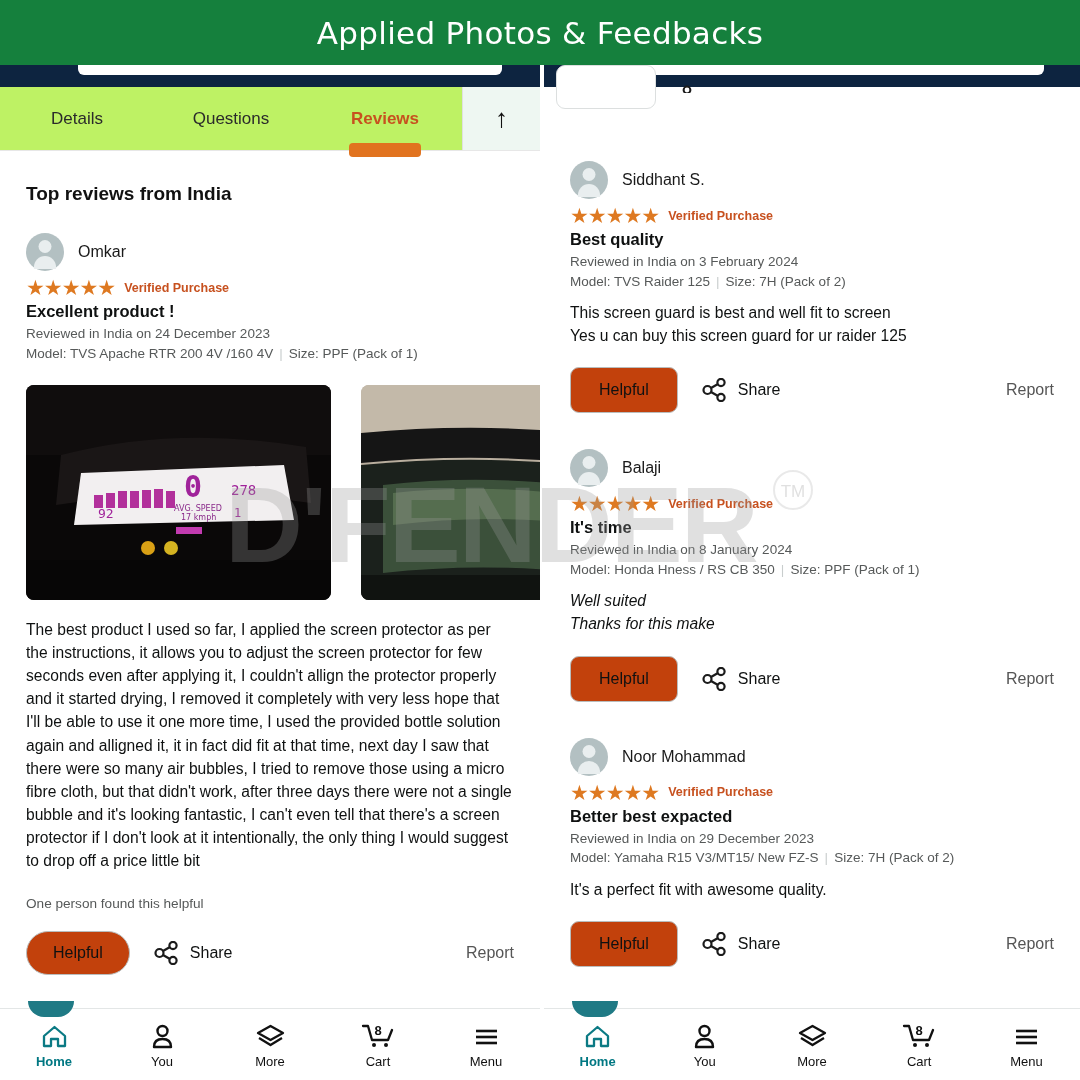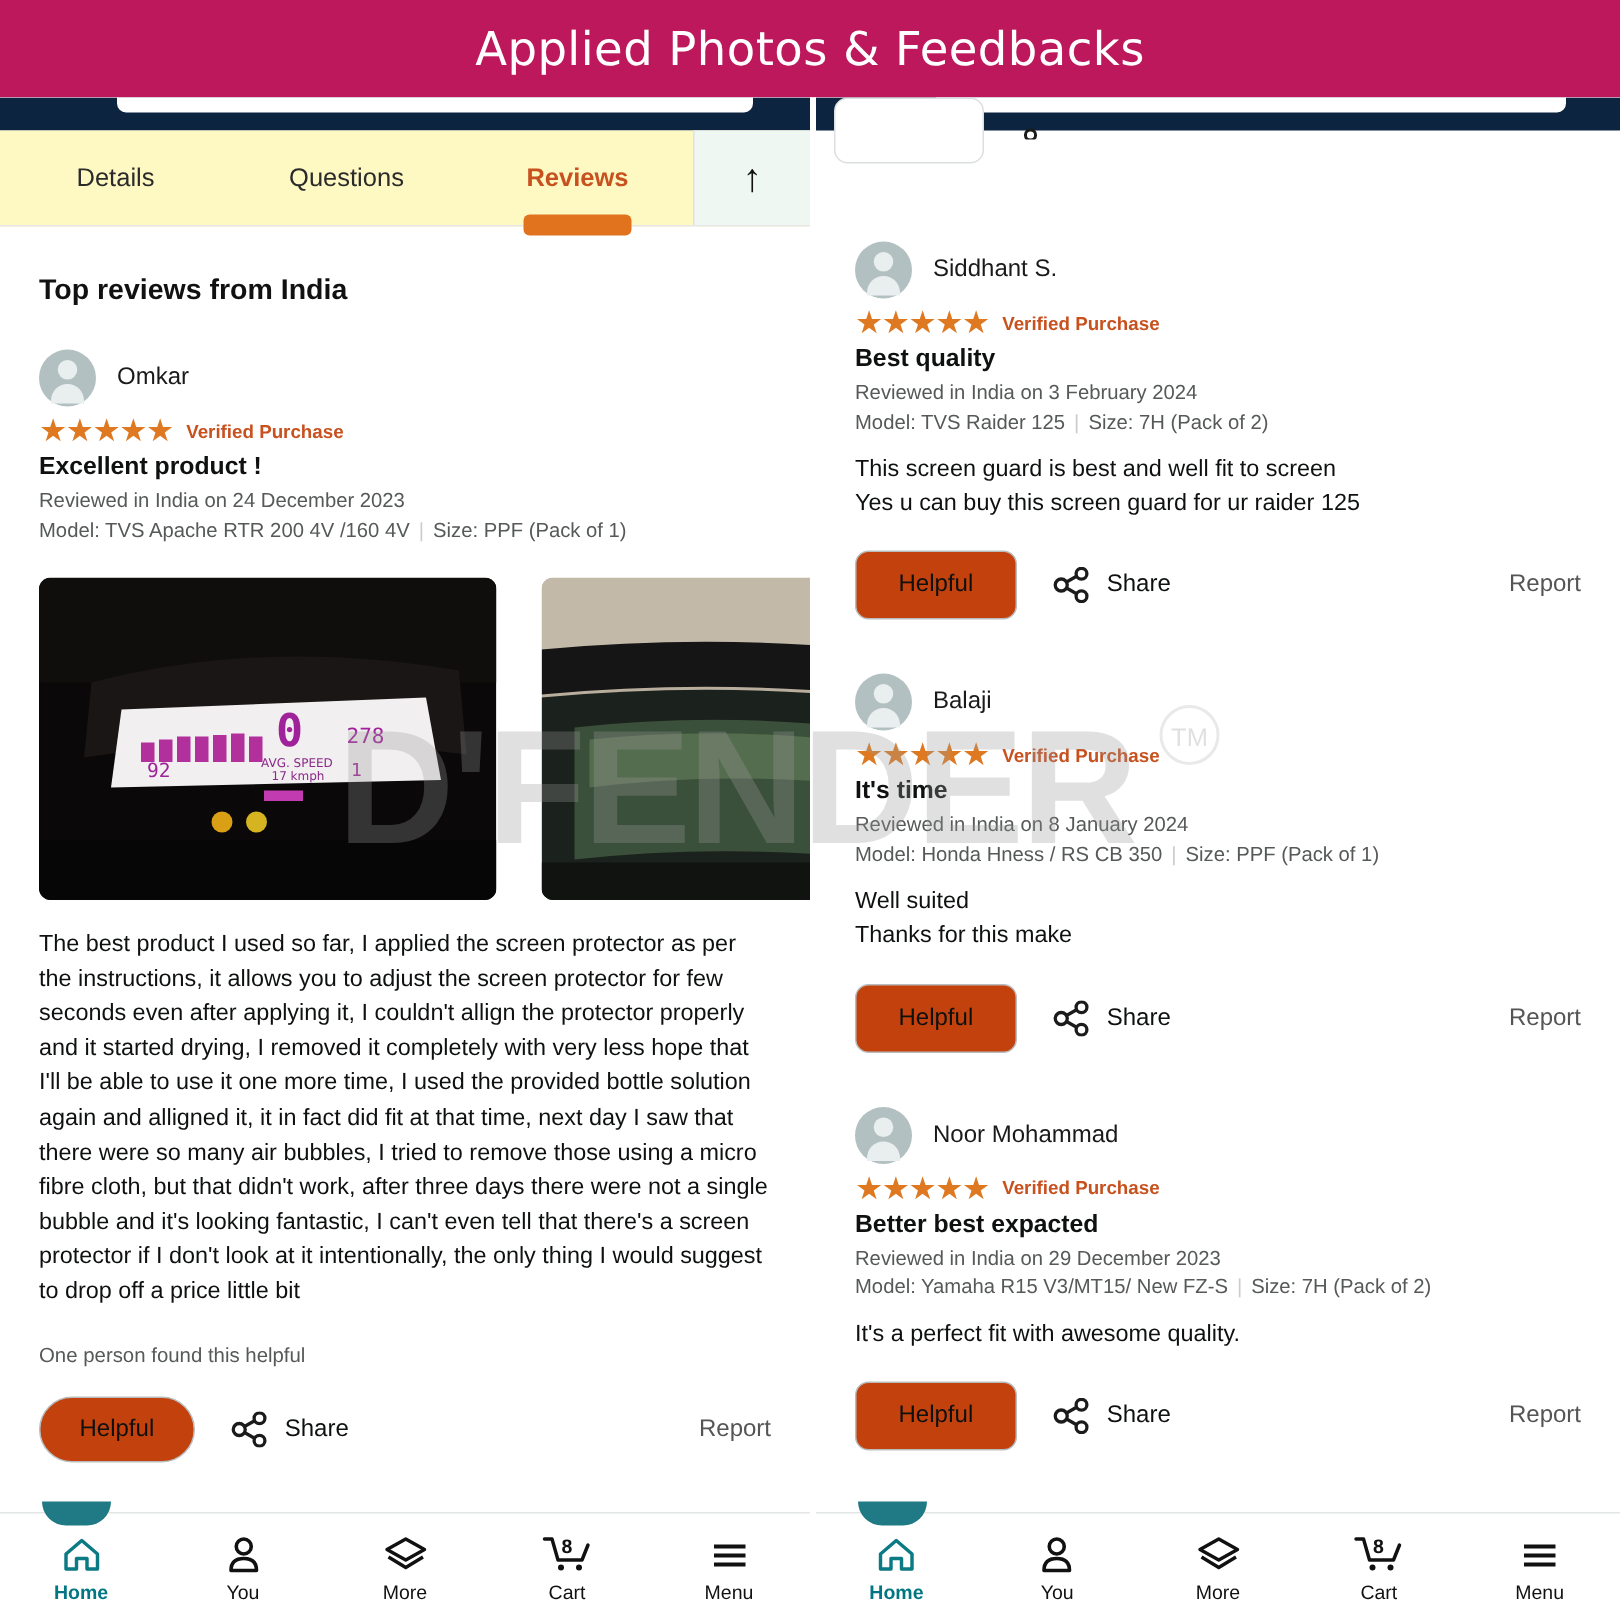--- a/index.html
+++ b/index.html
@@ -12,21 +12,21 @@
   #stage {
     position: relative;
     width: 1080px; height: 1080px;
     background: #ffffff;
   }
 
   
   .banner {
     position: absolute; left: 0; top: 0;
     width: 1080px; height: 65px;
-    background: #be185d;
+    background: #15803d;
     display: flex; align-items: center; justify-content: center;
   }
   .banner-title {
     color: #ffffff;
     font-size: 31px;
     letter-spacing: .3px;
     font-family: "DejaVu Sans", sans-serif;
     font-weight: 400;
   }
 
@@ -57,21 +57,21 @@
     background: #ffffff;
     border-radius: 6px;
   }
   .panel.right .searchstub { left: 80px; right: 36px; }
 
   
   .tabbar {
     position: relative;
     display: flex;
     height: 64px;
-    background: #fef9c3;
+    background: #bef264;
     border-bottom: 1px solid #e7e7e7;
   }
   .tab {
     flex: 1;
     display: flex; align-items: center; justify-content: center;
     font-size: 17px;
     color: #2b2b2b;
     position: relative;
   }
   .tab.active { color: #c7511f; font-weight: bold; }
@@ -480,21 +480,21 @@
           </div>
           <div class="rating-row">
             <span class="stars">★★★★★</span>
             <span class="verified">Verified Purchase</span>
           </div>
           <div class="review-title">It's time</div>
           <div class="review-meta">Reviewed in India on 8 January 2024</div>
           <div class="review-meta">
             <span>Model: Honda Hness / RS CB 350</span><span class="meta-sep">|</span><span>Size: PPF (Pack of 1)</span>
           </div>
-          <div class="review-body" style="white-space:pre-line;margin-top:10px;">Well suited
+          <div class="review-body" style="white-space:pre-line;margin-top:10px;font-style:italic;">Well suited
 Thanks for this make</div>
           <div class="actions">
             <div class="btn-helpful square">Helpful</div>
             <div class="share">
               <svg width="26" height="24" viewBox="0 0 26 24">
                 <circle cx="19" cy="4.5" r="3.6" fill="none" stroke="#1b1b1b" stroke-width="2.2"></circle>
                 <circle cx="19" cy="19.5" r="3.6" fill="none" stroke="#1b1b1b" stroke-width="2.2"></circle>
                 <circle cx="5.5" cy="12" r="4" fill="none" stroke="#1b1b1b" stroke-width="2.2"></circle>
                 <line x1="9" y1="10" x2="16" y2="6" stroke="#1b1b1b" stroke-width="2.2"></line>
                 <line x1="9" y1="14" x2="16" y2="18" stroke="#1b1b1b" stroke-width="2.2"></line>

